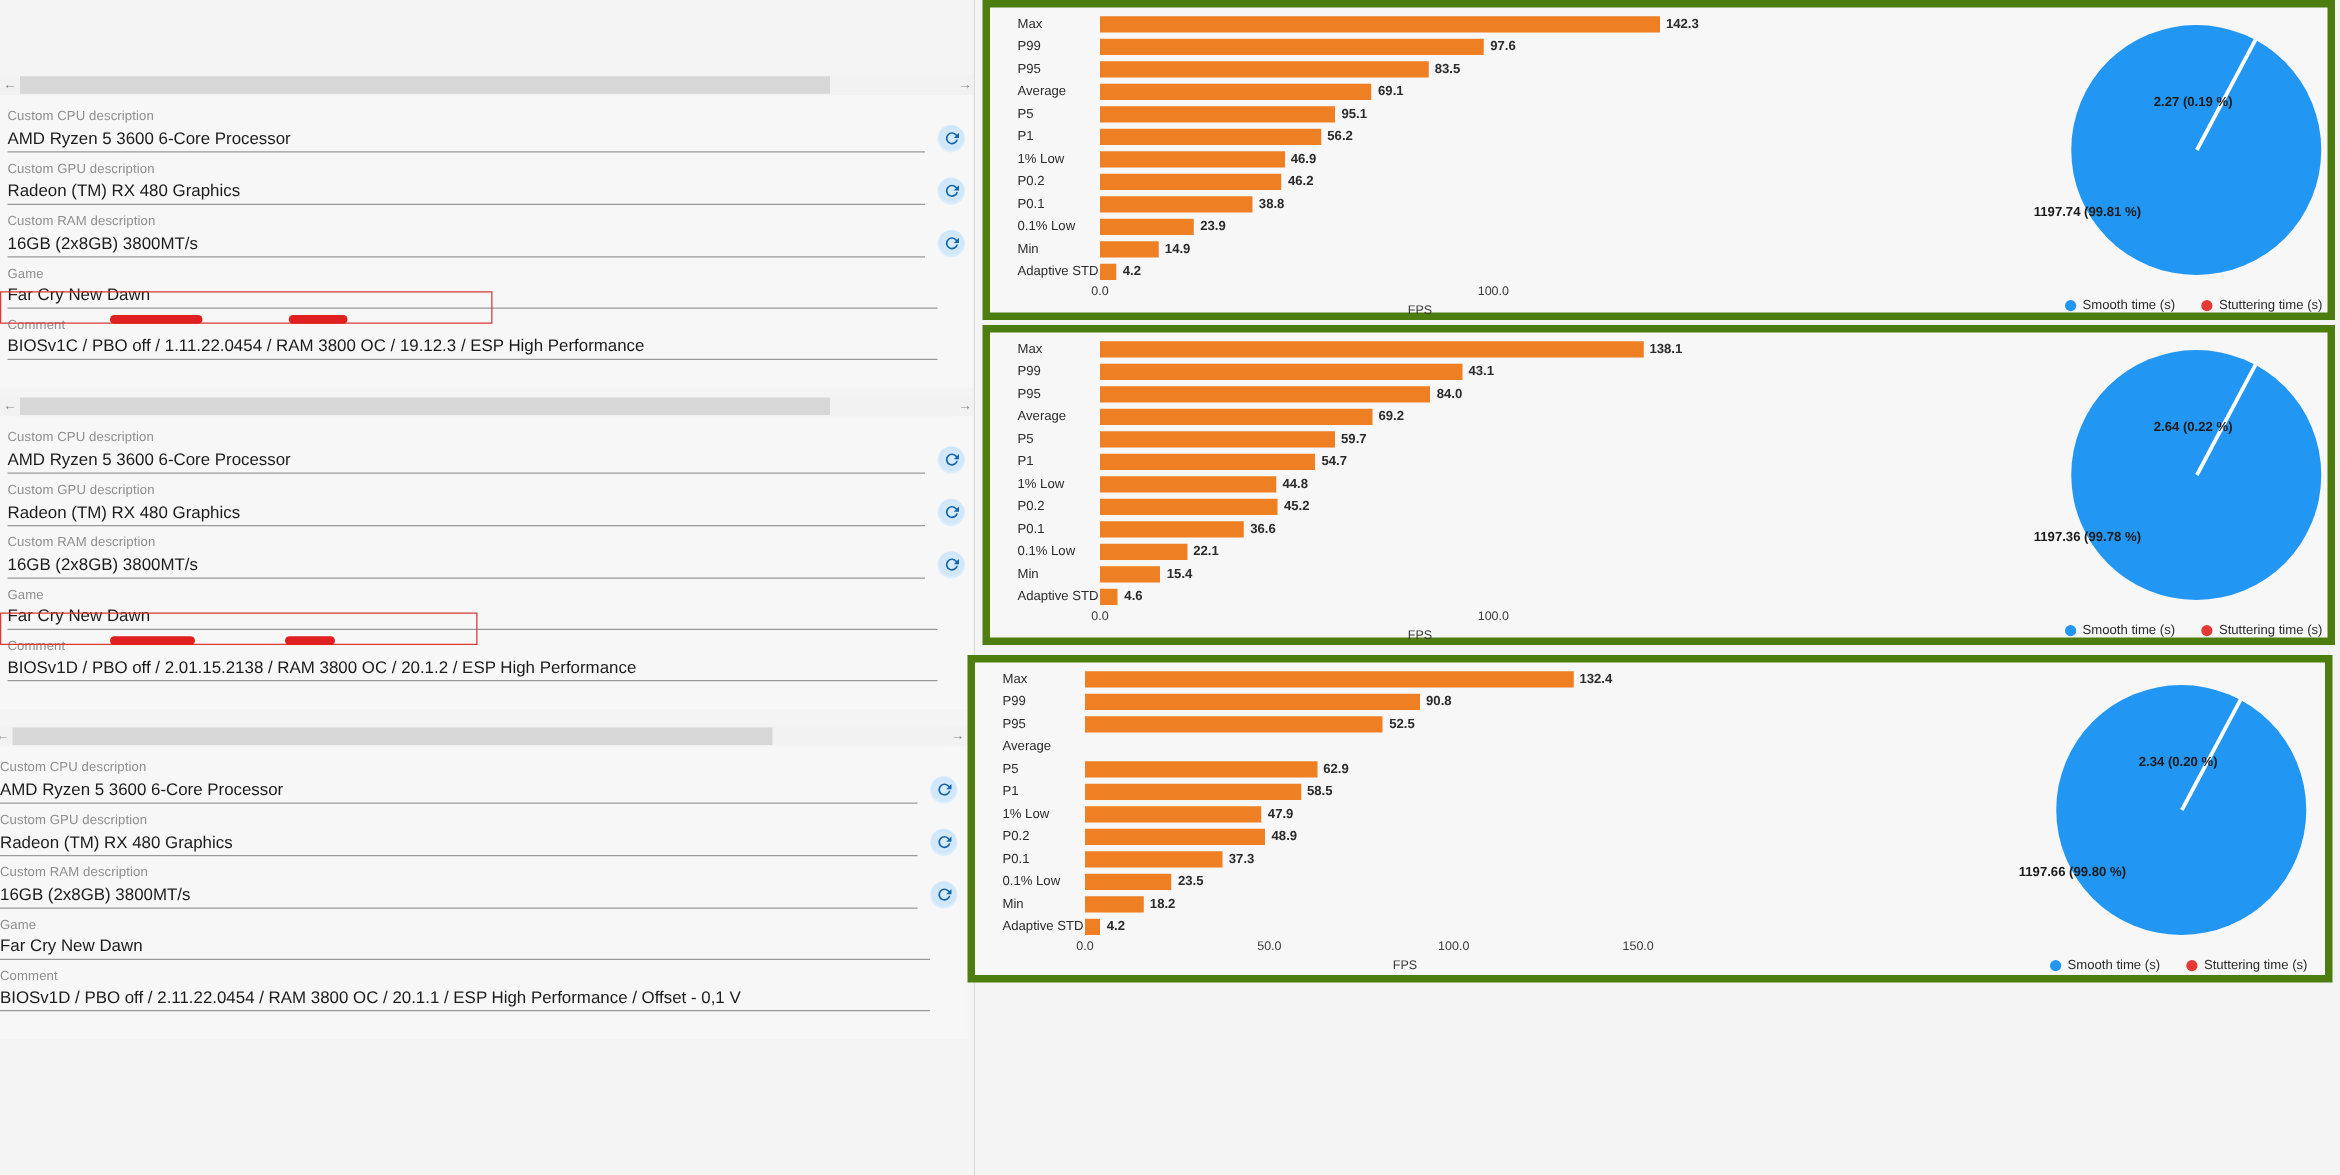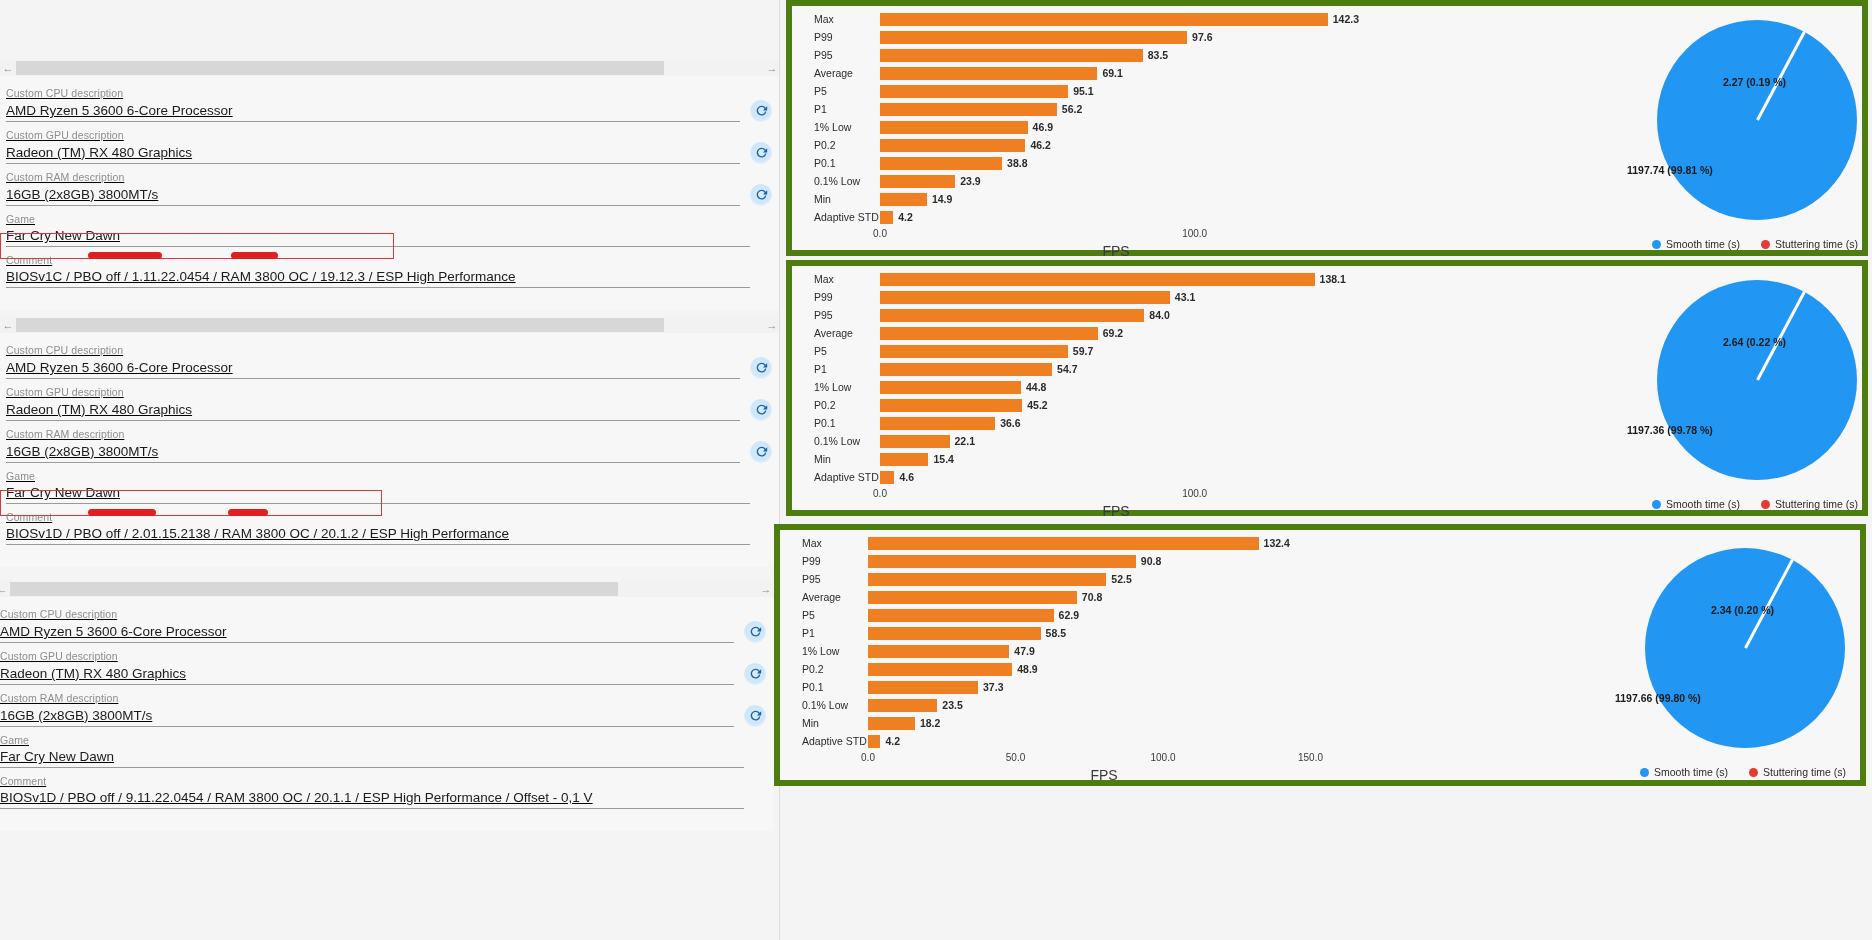--- a/index.html
+++ b/index.html
@@ -20,21 +20,21 @@
     position: relative; height: 16px; background: #f2f2f2;
     display: flex; align-items: center;
   }
   .sb-arrow-left, .sb-arrow-right {
     width: 16px; height: 16px; font-size: 11px; color: #8a8a8a;
     display: flex; align-items: center; justify-content: center; flex: none;
   }
   .sb-track { flex: 1; height: 16px; position: relative; background: #f2f2f2; }
   .sb-thumb { position: absolute; top: 1px; height: 14px; background: #d7d7d7; }
 
-  .field { position: relative; padding: 0 0 0 6px; text-decoration: underline; }
+  .field { position: relative; padding: 0 0 0 6px; }
   .field-label {
     font-size: 10.5px; color: #8e8e8e; line-height: 14px;
     letter-spacing: .1px; white-space: nowrap;
   }
   .field-value-row { display: flex; align-items: flex-end; }
   .field-value {
     flex: 1; font-size: 13.5px; color: #1b1b1b; line-height: 19px;
     white-space: nowrap; overflow: hidden; border-bottom: 1px solid #9a9a9a;
     padding-bottom: 1px;
   }
@@ -72,22 +72,22 @@
   .bar-val {
     font-size: 10.5px; font-weight: bold; color: #2b2b2b;
     margin-left: 5px; white-space: nowrap;
   }
   .axis { position: relative; height: 34px; }
   .tick {
     position: absolute; top: 2px; font-size: 10px; color: #3a3a3a;
     transform: translateX(-50%); white-space: nowrap;
   }
   .axis-title {
-    position: absolute; top: 17px; font-size: 14px; color: #3a3a3a;
-    transform: translateX(-50%); white-space: nowrap;
+    position: absolute; top: 17px; font-size: 10px; color: #3a3a3a;
+    transform: translateX(-50%); white-space: nowrap; margin-left: 20px;
   }
 
   .pie-area { position: relative; flex: 1; }
   .pie {
     position: absolute; border-radius: 50%;
     background: #2196f3;
   }
   .pie-slit {
     position: absolute; background: #ffffff;
     transform-origin: 50% 100%;
@@ -288,21 +288,21 @@
       <div class="field" style="margin-top:6px;padding-right:30px;">
         <div class="field-label">Game</div>
         <div class="field-value-row">
           <div class="field-value">Far Cry New Dawn</div>
         </div>
       </div>
 
       <div class="field" style="margin-top:6px;padding-right:30px;">
         <div class="field-label">Comment</div>
         <div class="field-value-row">
-          <div class="field-value">BIOSv1D / PBO off / 9.11.22.0454 / RAM 3800 OC / 20.1.1 / ESP High Performance / Offset - 0,1 V</div>
+          <div class="field-value">BIOSv1D / PBO off / 2.11.22.0454 / RAM 3800 OC / 20.1.1 / ESP High Performance / Offset - 0,1 V</div>
         </div>
       </div>
     </div>
   </div>
 
   <div class="divider-v" style="left:779px;"></div>
 
   <div class="right-col">
 
     <div class="chart-card" style="top:0px;height:256px;">
@@ -548,24 +548,20 @@
             </div>
             <div class="bar-row" style="height: 18px;">
               <div class="bar-label">P95</div>
               <div class="bar-wrap">
                 <div class="bar" style="width: 238.36px; background: rgb(238, 127, 35);"></div>
                 <div class="bar-val">52.5</div>
               </div>
             </div>
             <div class="bar-row" style="height: 18px;">
               <div class="bar-label">Average</div>
-              <div class="bar-wrap">
-                <div class="bar" style="width: 208.86px; background: rgb(238, 127, 35);"></div>
-                <div class="bar-val">70.8</div>
-              </div>
             </div>
             <div class="bar-row" style="height: 18px;">
               <div class="bar-label">P5</div>
               <div class="bar-wrap">
                 <div class="bar" style="width: 185.555px; background: rgb(238, 127, 35);"></div>
                 <div class="bar-val">62.9</div>
               </div>
             </div>
             <div class="bar-row" style="height: 18px;">
               <div class="bar-label">P1</div>

